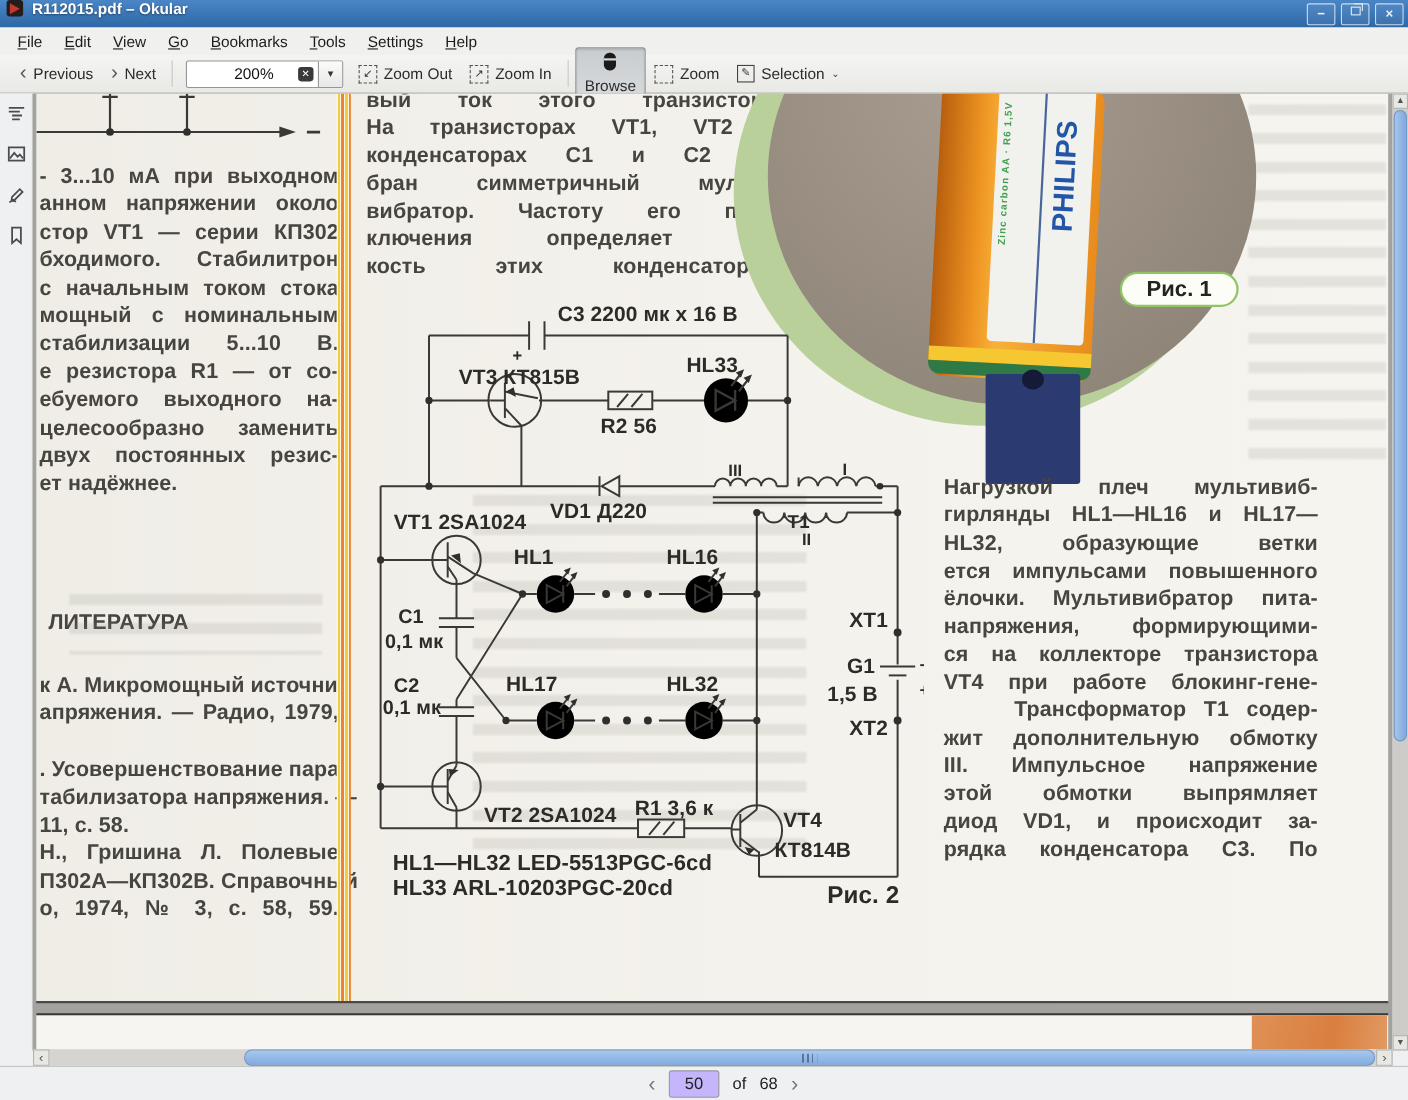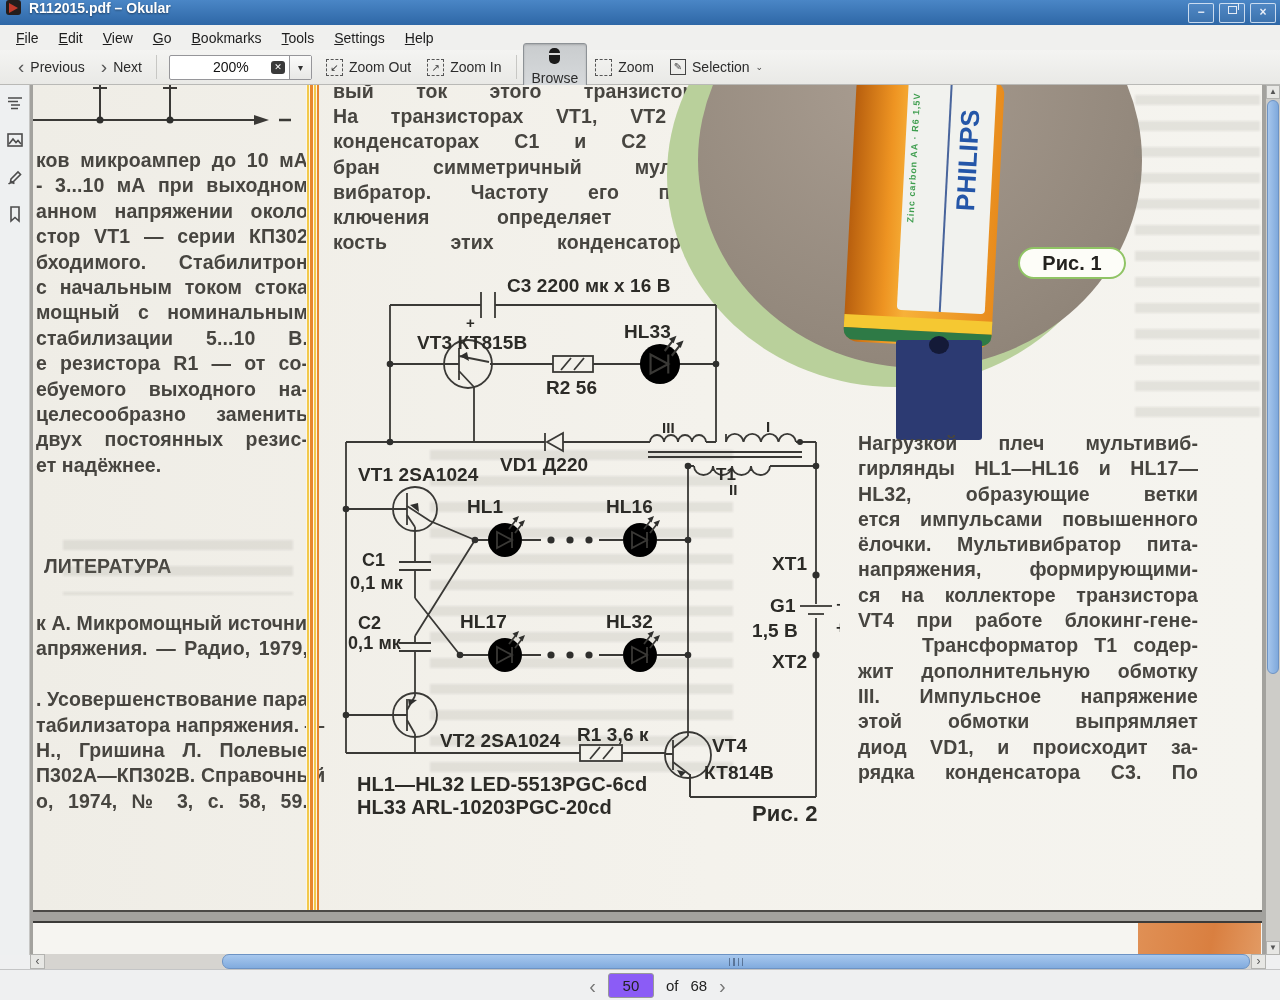--- a/index.html
+++ b/index.html
@@ -130,21 +130,21 @@
   .hthumb{position:absolute;left:192px;top:0;width:1028px;height:15px;border-radius:7px;
     background:linear-gradient(#a8c8ee,#81abde);border:1px solid #6d93c4;box-sizing:border-box;}
   .hgrip{position:absolute;left:50%;top:3px;width:14px;height:8px;transform:translateX(-50%);
     background:repeating-linear-gradient(90deg,rgba(52,72,102,.6) 0 1.5px,rgba(0,0,0,0) 1.5px 4.5px);}
 
   
   .statusbar{position:absolute;left:0;top:969px;width:1280px;height:31px;background:#eff0f1;
     border-top:1px solid #c4c5c6;display:flex;align-items:center;justify-content:center;gap:12px;
     font-size:15px;color:#222;transform:none;}
   .statusinner{display:flex;align-items:center;gap:12px;margin-left:35px;}
-  .pagebox{width:44px;height:23px;border:1px solid #999;border-radius:3px;background:#8b5cf6;
+  .pagebox{width:44px;height:23px;border:1px solid #999;border-radius:3px;background:#c4b5fd;
     text-align:center;line-height:23px;font-size:15px;}
   .schev{font-size:20px;color:#777;line-height:18px;}
 </style>
 </head>
 <body>
 
 <div class="app">
 
   <div class="titlebar">
     <span class="appicon"></span>
@@ -235,41 +235,41 @@
 
       <svg class="minicircuit" viewBox="0 0 270 55">
         <path d="M67,0 V35 M137,0 V35 M0,35 H224 M60,3 H74 M130,3 H144" stroke="#3a3936" stroke-width="2" fill="none"></path>
         <polygon points="236,35 221,30 221,40" fill="#3a3936"></polygon>
         <path d="M246,35 H258" stroke="#3a3936" stroke-width="2.5" fill="none"></path>
         <circle cx="67" cy="35" r="3.5" fill="#2f2f2d"></circle>
         <circle cx="137" cy="35" r="3.5" fill="#2f2f2d"></circle>
       </svg>
 
       <div class="textcol leftcol">
-          <div class="line">ков микроампер до 10 мА</div>
           <div class="line">- 3...10 мА при выходном</div>
           <div class="line">анном напряжении около</div>
           <div class="line">стор VT1 — серии КП302</div>
           <div class="line">бходимого. Стабилитрон</div>
           <div class="line">с начальным током стока</div>
           <div class="line">мощный с номинальным</div>
           <div class="line">стабилизации 5...10 В.</div>
           <div class="line">е резистора R1 — от со-</div>
           <div class="line">ебуемого выходного на-</div>
           <div class="line">целесообразно заменить</div>
           <div class="line">двух постоянных резис-</div>
           <div class="line short">ет надёжнее.</div>
         </div>
       <div class="litheading">ЛИТЕРАТУРА</div>
       <div class="textcol refcol">
           <div class="line">к А. Микромощный источник</div>
           <div class="line">апряжения. — Радио, 1979,</div>
           <div class="line short"></div>
           <div class="line">. Усовершенствование пара-</div>
           <div class="line">табилизатора напряжения. —</div>
+          <div class="line short">11, с. 58.</div>
           <div class="line">Н., Гришина Л. Полевые</div>
           <div class="line">П302А—КП302В. Справочный</div>
           <div class="line">о, 1974, № 3, с. 58, 59.</div>
         </div>
 
       <div class="divider"></div>
 
       <div class="textcol midcol">
           <div class="line">вый ток этого транзистора.</div>
           <div class="line">На транзисторах VT1, VT2 и</div>

